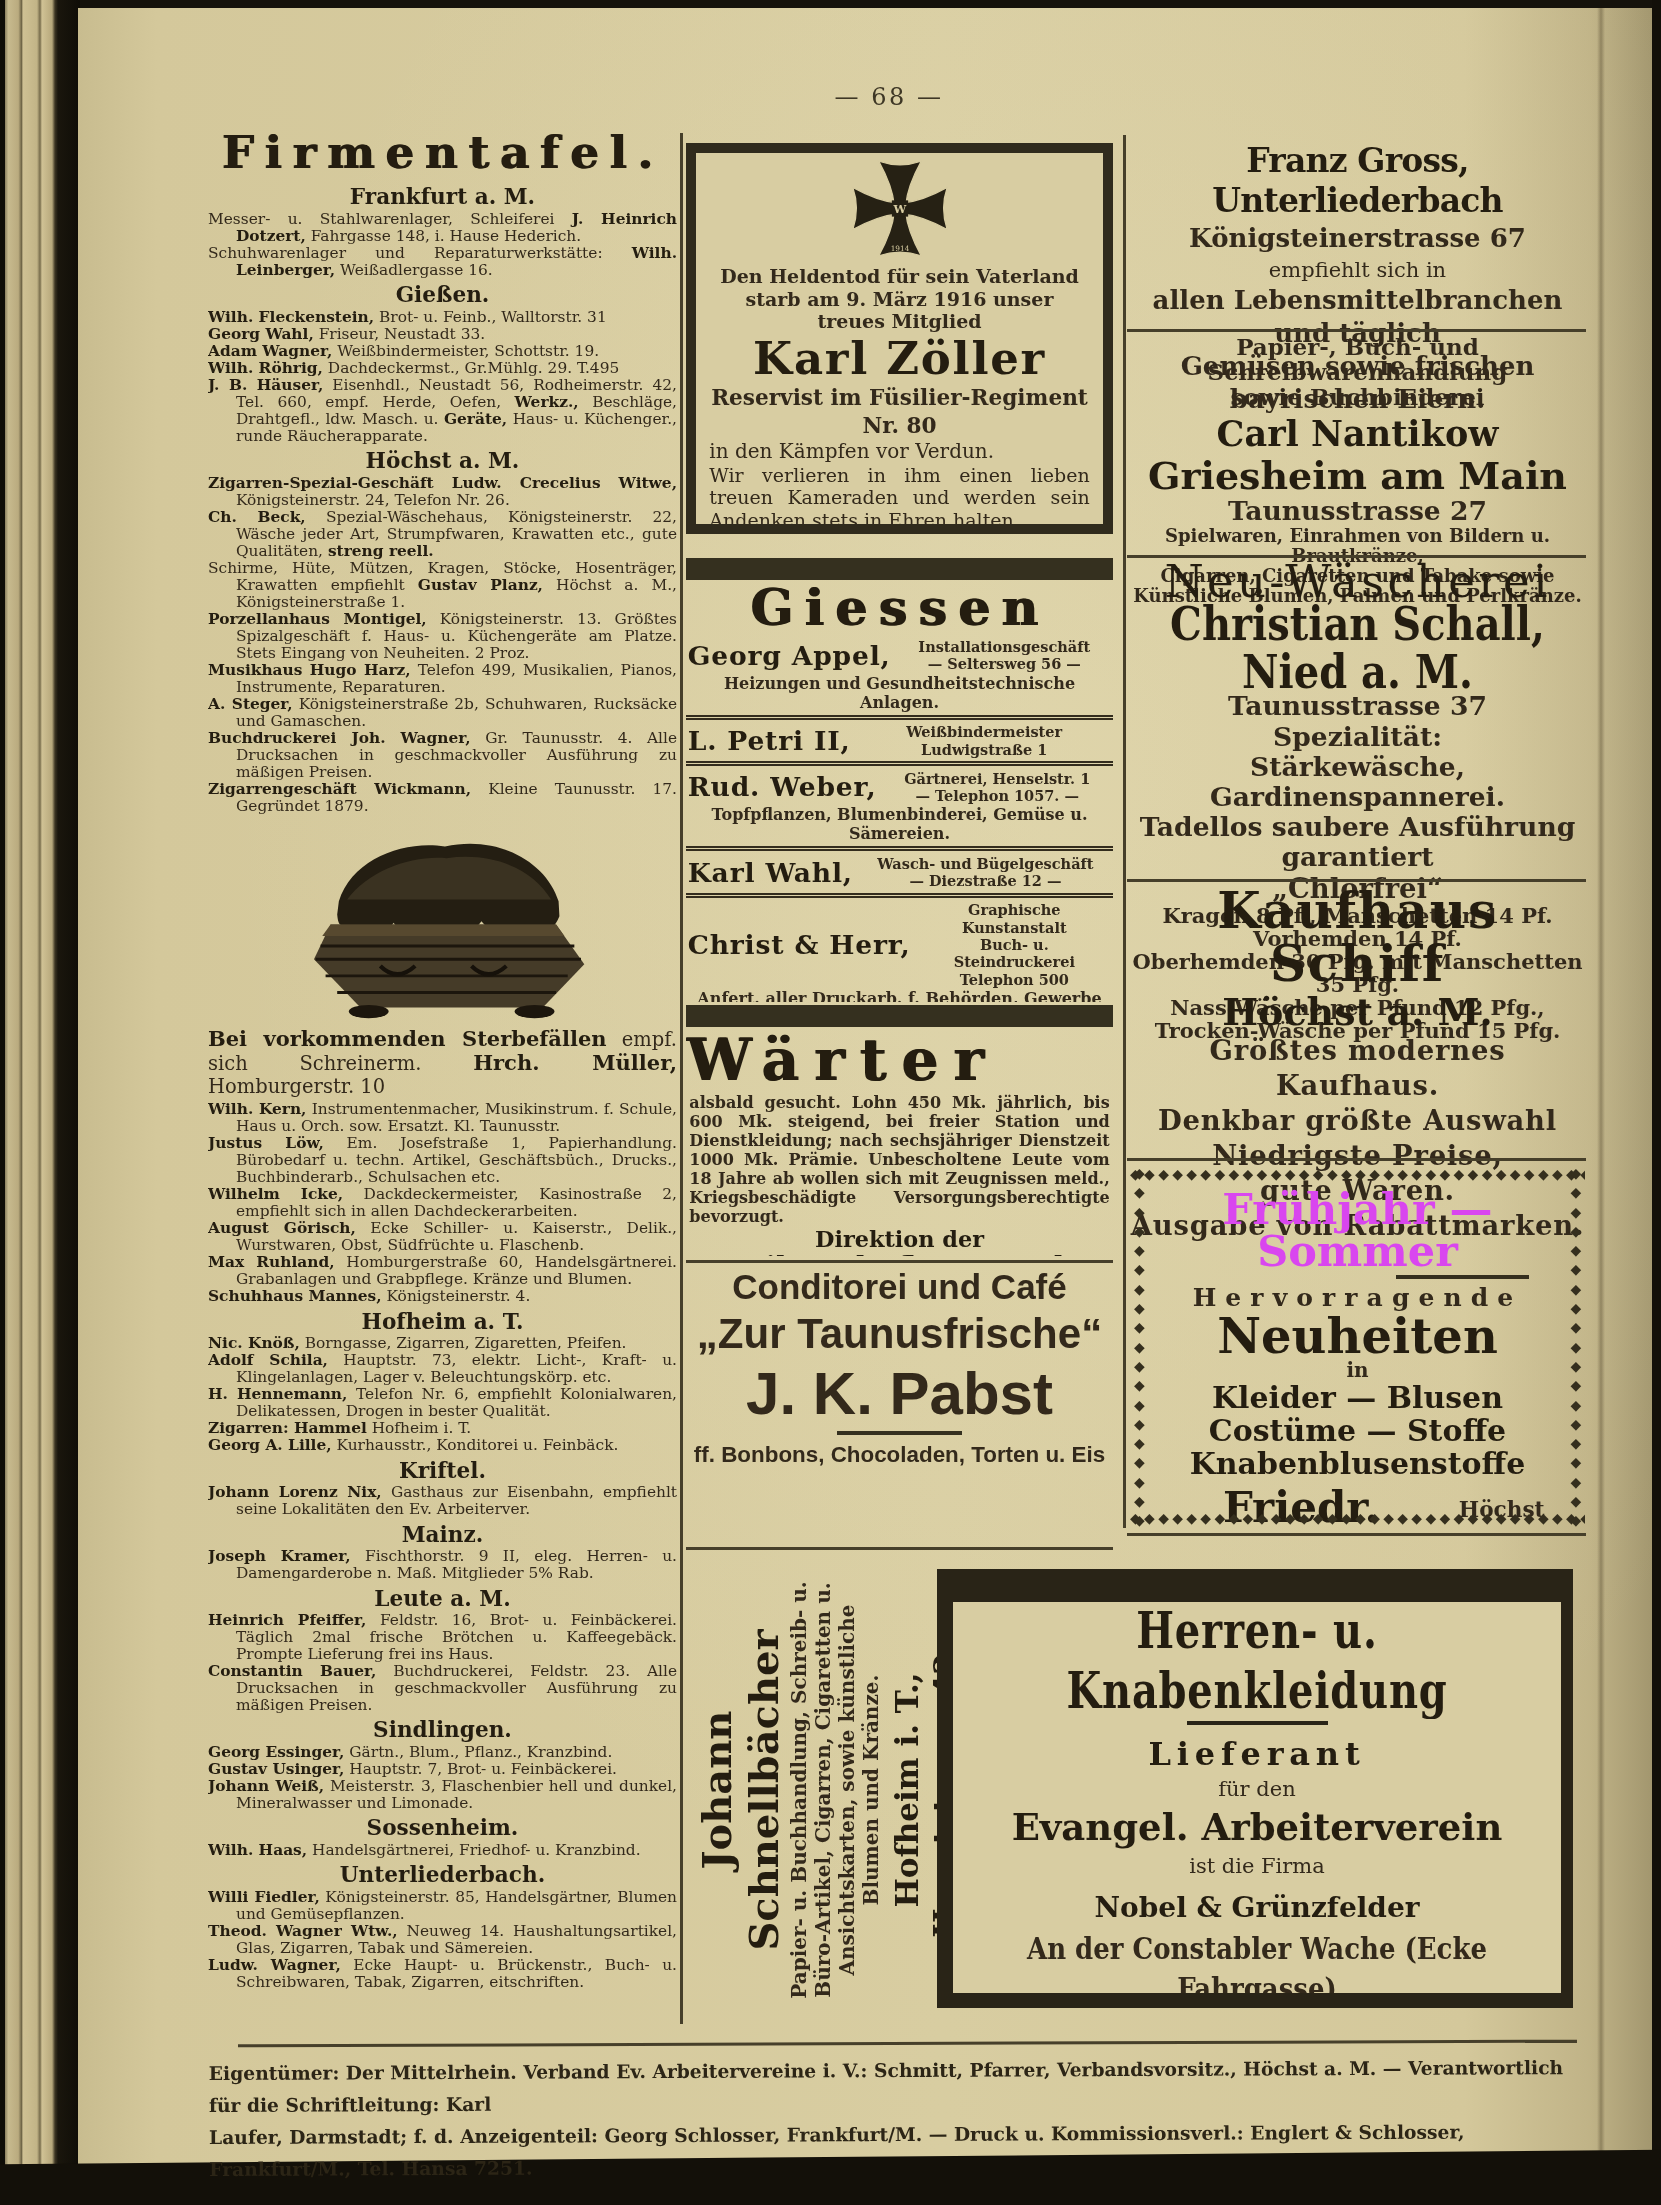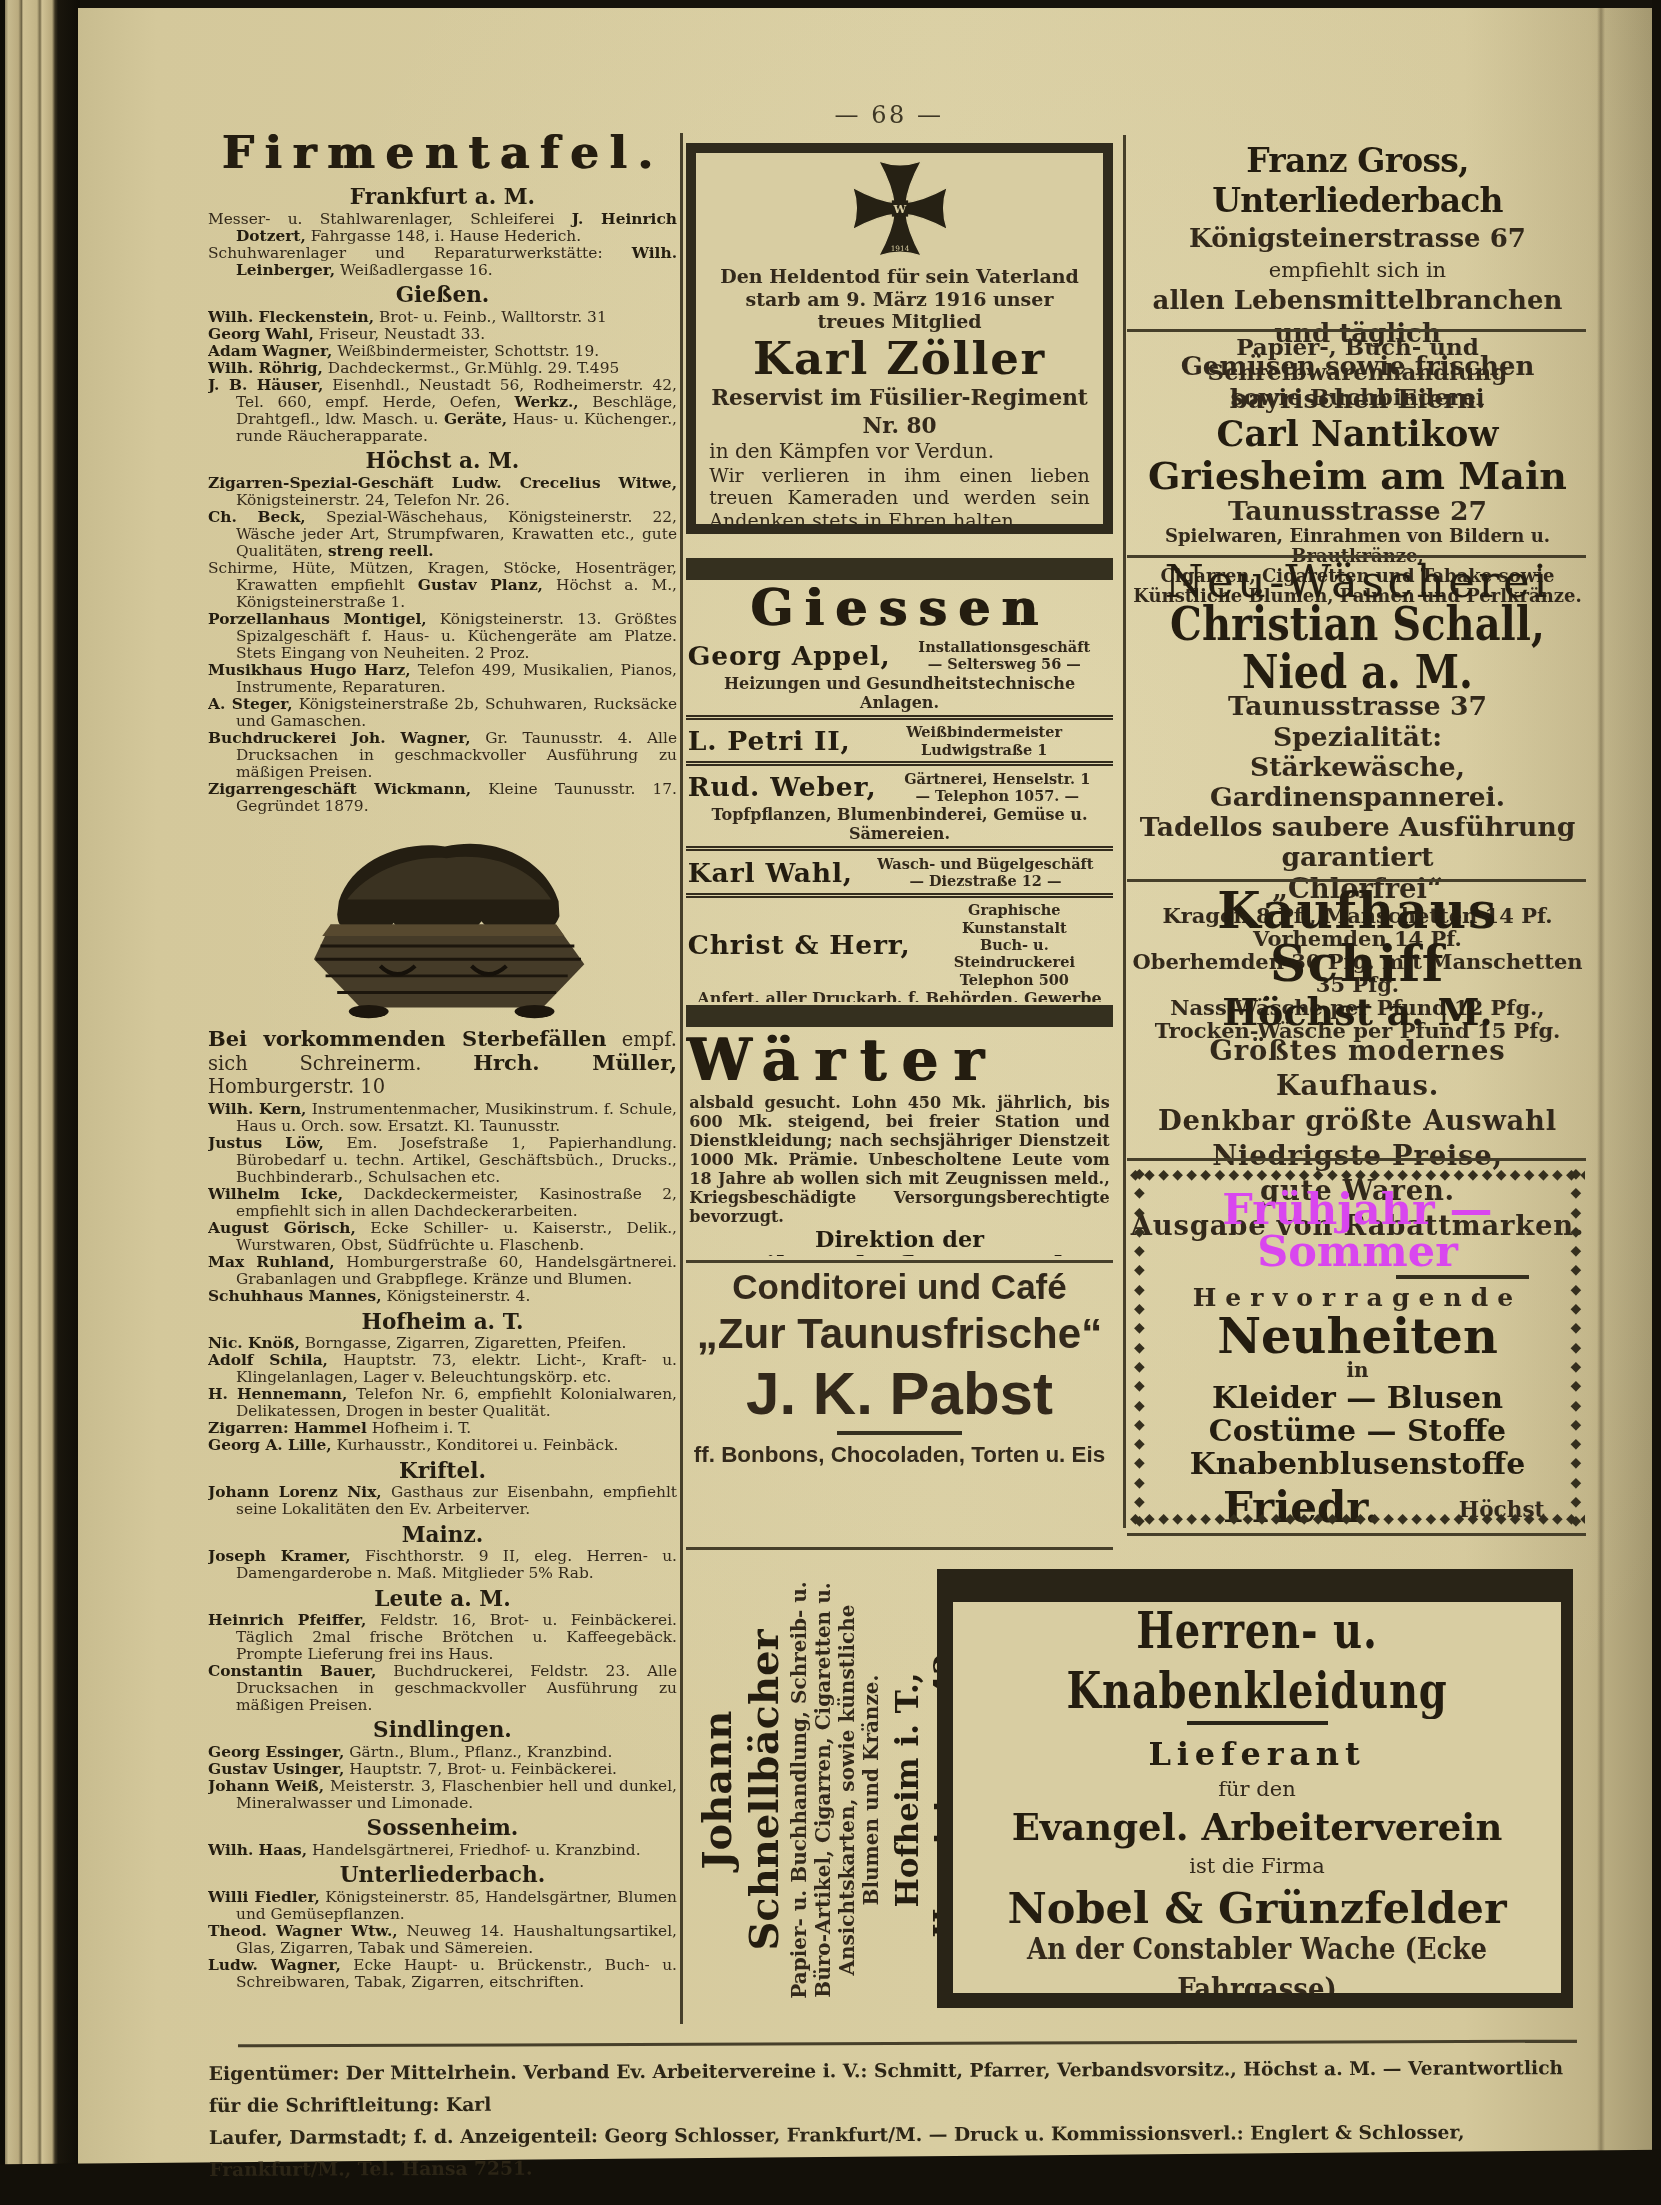--- a/index.html
+++ b/index.html
@@ -35,21 +35,21 @@
     position:absolute; left:-10px; top:2157px; width:1687px; height:58px;
     background:#131009; transform:rotate(-.5deg);
   }
   .right-band { position:absolute; right:0; top:0; width:10px; height:2205px; background:#131009; }
 
   .rule-v { position:absolute; width:2.5px; background:#463f2a; }
   .rule-h { position:absolute; height:2.5px; background:#463f2a; }
 
   
   .page-number {
-    position:absolute; left:781px; top:101px; width:216px; text-align:center;
+    position:absolute; left:781px; top:83px; width:216px; text-align:center;
     font-size:24px; letter-spacing:2.5px; color:#3e3725;
   }
 
   
   #left-col {
     position:absolute; left:208px; top:126px; width:469px; height:1904px; overflow:hidden;
   }
   .lc-title {
     text-align:center; font-size:45px; font-weight:bold; letter-spacing:10.8px;
     color:#241d10; text-shadow:1.3px 0 0 currentColor; margin-bottom:5px;
@@ -125,21 +125,21 @@
     position:absolute; left:937px; top:1569px; width:636px; height:439px; box-sizing:border-box;
     border-style:solid; border-color:#292417; border-width:33px 12.5px 15px 16.6px;
     background:#d8cda2; text-align:center; padding-top:10px; overflow:hidden;
   }
   .nobel-title { font-size:40px; line-height:48px; font-weight:bold; color:#241d10; display:block; transform:scaleY(1.25); letter-spacing:0.8px; }
   .nobel-rule { width:141px; height:4.2px; background:#292417; margin:13.3px auto 10px auto; }
   .nobel-l1 { font-size:32px; line-height:38px; font-weight:bold; letter-spacing:5.8px; color:#241d10; }
   .nobel-l2 { font-size:21px; line-height:32px; }
   .nobel-l3 { font-size:37px; line-height:45px; font-weight:bold; color:#241d10; }
   .nobel-l4 { font-size:21px; line-height:32px; }
-  .nobel-name { font-size:43px; line-height:52px; font-weight:bold; color:#241d10; }
+  .nobel-name { font-size:28px; line-height:52px; font-weight:bold; color:#241d10; }
   .nobel-addr1 { font-size:26px; line-height:35px; font-weight:bold; display:block; transform:scaleY(1.15); }
   .nobel-addr2 { font-size:30px; line-height:38px; font-weight:bold; letter-spacing:4.2px; color:#241d10; }
 
   
   .right { position:absolute; left:1130px; width:455px; text-align:center; }
   #ad-gross { top:141px; }
   .gross-name { font-size:33px; line-height:40px; font-weight:bold; color:#241d10; letter-spacing:-0.8px; }
   .gross-street { font-size:26px; line-height:35px; font-weight:bold; }
   .gross-l1 { font-size:21px; line-height:28px; }
   .gross-l23 { font-size:26px; line-height:33px; font-weight:bold; }

